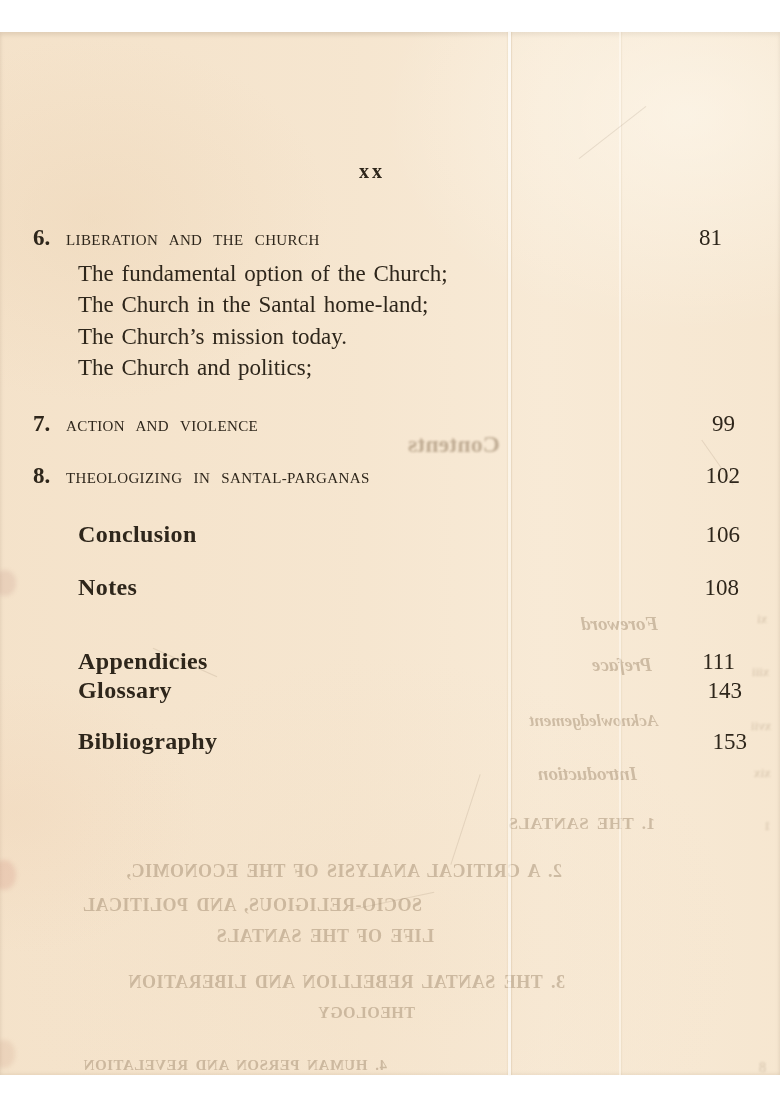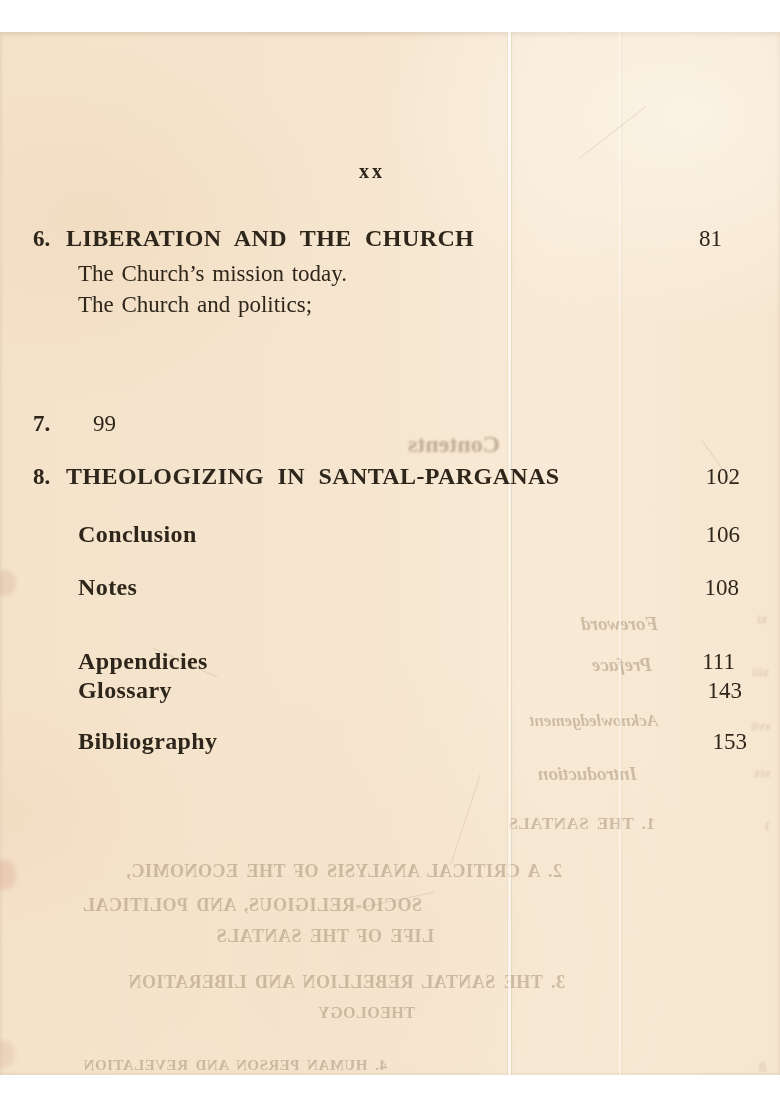--- a/index.html
+++ b/index.html
@@ -30,21 +30,21 @@
     box-shadow:1px 0 1px rgba(205,183,152,.35), -1px 0 1px rgba(215,195,165,.25);}
   .crease.soft{left:619px;width:2px;background:rgba(255,252,245,.5);box-shadow:1px 0 1px rgba(210,190,160,.2);}
   .scratch{position:absolute;background:rgba(135,115,90,.17);pointer-events:none;}
   .smudge{position:absolute;border-radius:50%;filter:blur(2px);pointer-events:none;}
   
   .ink{color:#2e261b;}
   .folio{position:absolute;left:-18px;width:780px;top:128px;text-align:center;
     font-size:20px;font-weight:700;letter-spacing:3px;}
   .row{position:absolute;display:flex;align-items:baseline;}
   .row .num{width:33px;font-size:23px;font-weight:600;}
-  .row .title{flex:1;font-size:24px;font-weight:700;letter-spacing:.4px;word-spacing:7px;}
+  .row .title{flex:1;font-size:15px;font-weight:400;letter-spacing:.4px;word-spacing:7px;}
   .row .pageno{font-size:23px;font-weight:400;text-align:right;min-width:50px;}
   .sublines{position:absolute;left:78px;top:226px;font-size:23px;line-height:31.4px;word-spacing:2px;}
   .row.bm{justify-content:space-between;}
   .row.bm .bm-title{font-size:24px;font-weight:700;letter-spacing:.4px;}
   
   .bleed{position:absolute;transform:scaleX(-1);filter:blur(.6px);
     color:rgba(148,124,96,.42);white-space:nowrap;pointer-events:none;}
   .bleed.caps{font-weight:700;letter-spacing:.5px;word-spacing:3px;}
   .bleed.ital{font-weight:700;font-style:italic;}
   .bleed.title-b{font-weight:600;color:rgba(140,116,88,.5);filter:blur(.8px);}
@@ -90,26 +90,29 @@
 
   <div class="content">
     <div class="folio ink">xx</div>
 
     <div class="row caps ink" style="top:193px;left:33px;right:58px;">
       <span class="num">6.</span>
       <span class="title">LIBERATION AND THE CHURCH</span>
       <span class="pageno">81</span>
     </div>
     <div class="sublines ink">
+      <div>The fundamental option of the Church;</div>
+      <div>The Church in the Santal home-land;</div>
       <div>The Church’s mission today.</div>
       <div>The Church and politics;</div>
     </div>
 
     <div class="row caps ink" style="top:379px;left:33px;right:45px;">
       <span class="num">7.</span>
+      <span class="title">ACTION AND VIOLENCE</span>
       <span class="pageno">99</span>
     </div>
 
     <div class="row caps ink" style="top:431px;left:33px;right:40px;">
       <span class="num">8.</span>
       <span class="title">THEOLOGIZING IN SANTAL-PARGANAS</span>
       <span class="pageno">102</span>
     </div>
 
     <div class="row bm ink" style="top:489px;left:78px;right:40px;">

